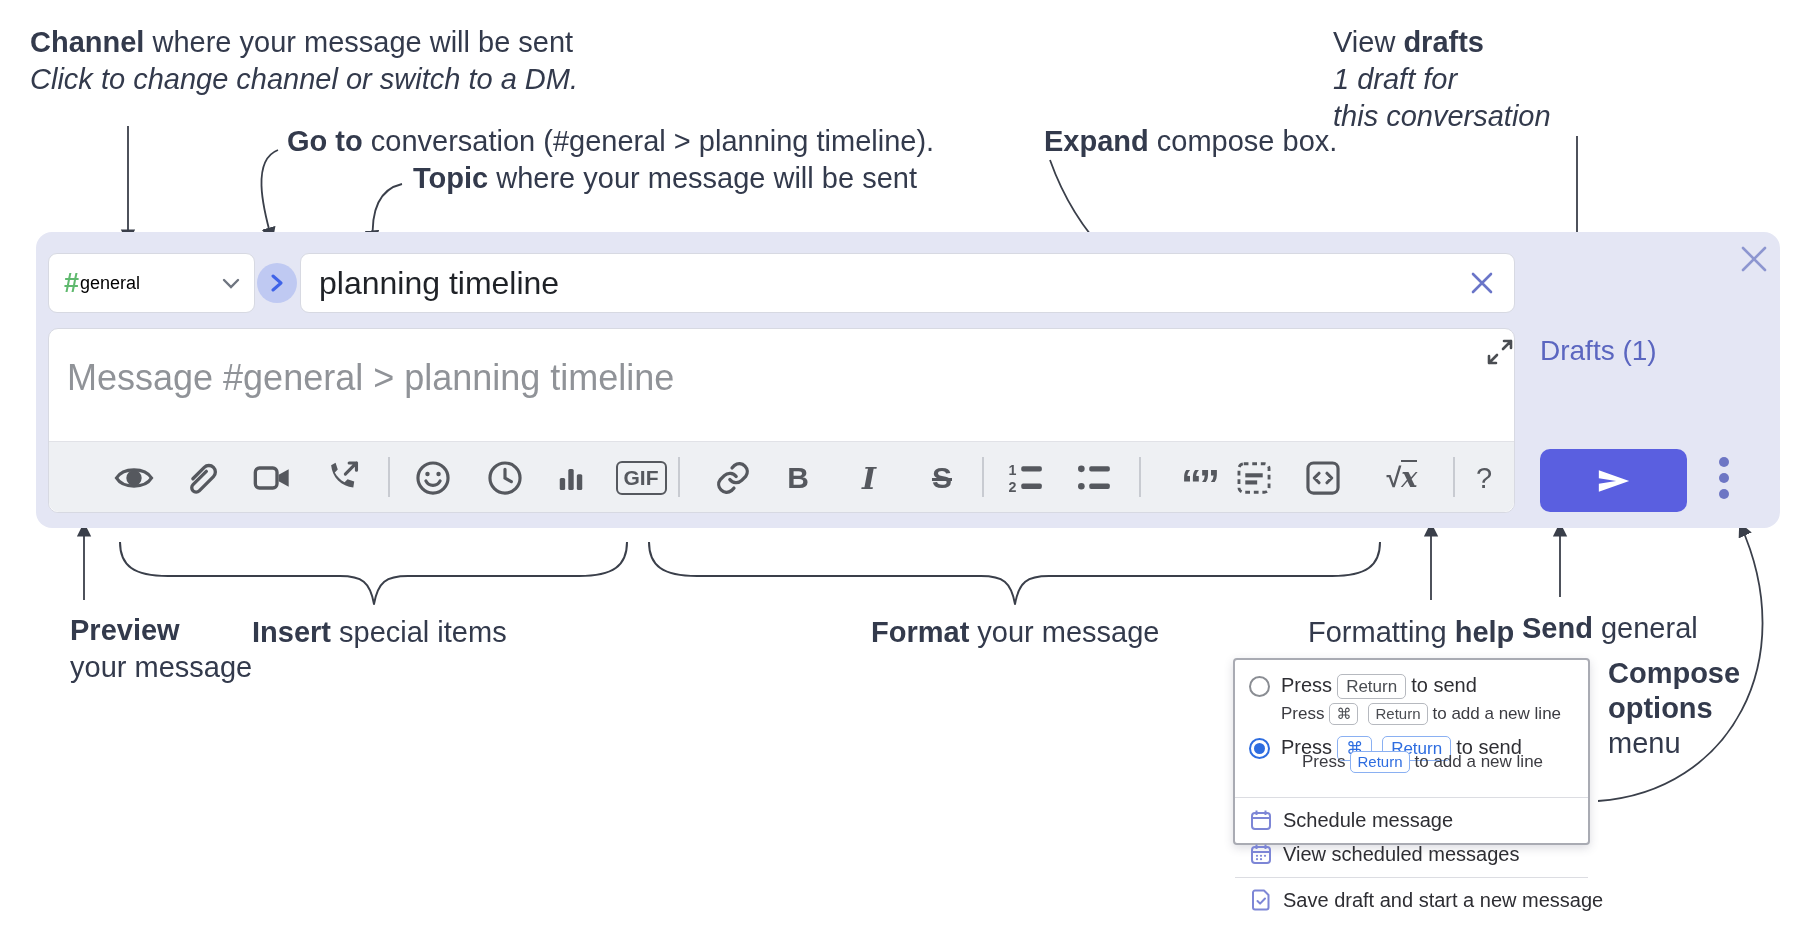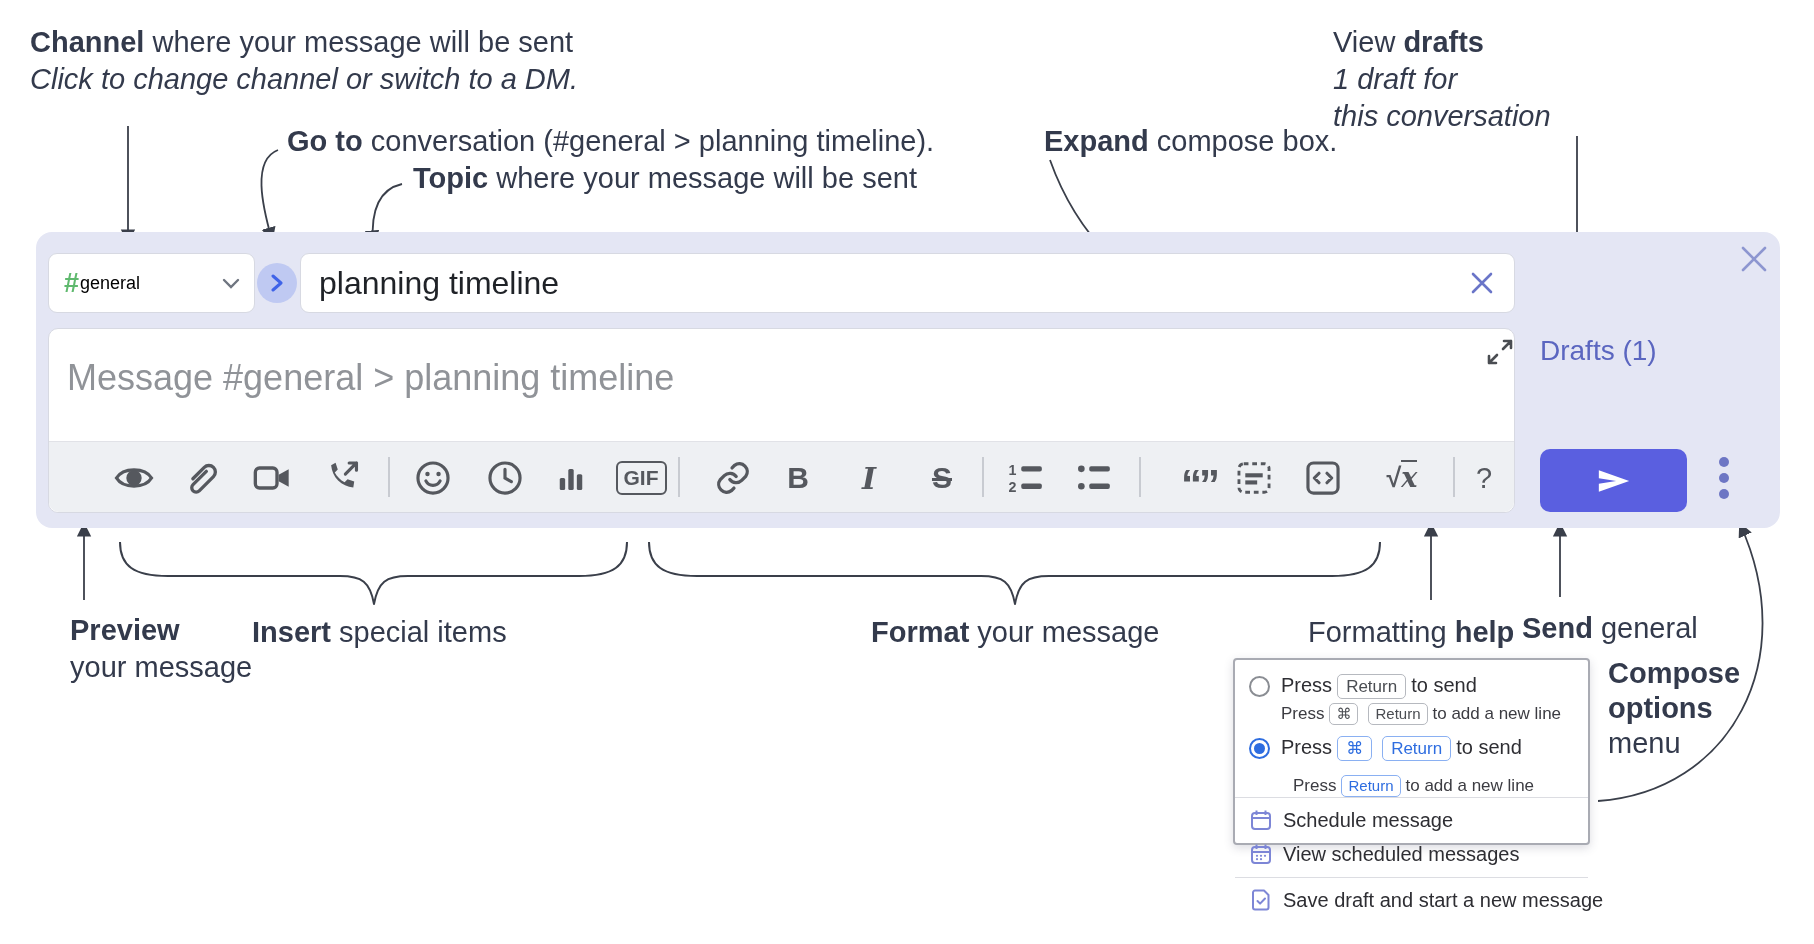--- a/index.html
+++ b/index.html
@@ -298,21 +298,21 @@
       <span class="radio"></span>
       <span class="ptext"><span>Press</span><kbd>Return</kbd><span>to send</span></span>
     </div>
     <div class="prow" style="top:74px;height:28px;">
       <span class="radio checked"></span>
       <span class="ptext"><span>Press</span><kbd class="blue">⌘</kbd><kbd class="blue">Return</kbd><span>to send</span></span>
     </div>
     <div class="prow" style="top:42px;height:24px;padding-left:46px;">
       <span class="psub"><span>Press</span><kbd class="small">⌘</kbd><kbd class="small">Return</kbd><span>to add a new line</span></span>
     </div>
-    <div class="prow" style="top:114px;height:24px;padding-left:58px;">
+    <div class="prow" style="top:90px;height:24px;padding-left:58px;margin-left:9px;">
       <span class="psub"><span>Press</span><kbd class="small blue">Return</kbd><span>to add a new line</span></span>
     </div>
     <div class="pdiv" style="top:137px;"></div>
     <div class="prow pitem" style="top:144px;height:32px;">
       <span class="picon">
         <svg width="24" height="24" viewBox="0 0 24 24" fill="none" stroke="#7d86d6" stroke-width="2">
           <rect x="3" y="5" width="18" height="16" rx="3"></rect>
             <path d="M7.5,2.5 V7 M16.5,2.5 V7 M3,10 H21"></path>
           </svg>
       </span>

